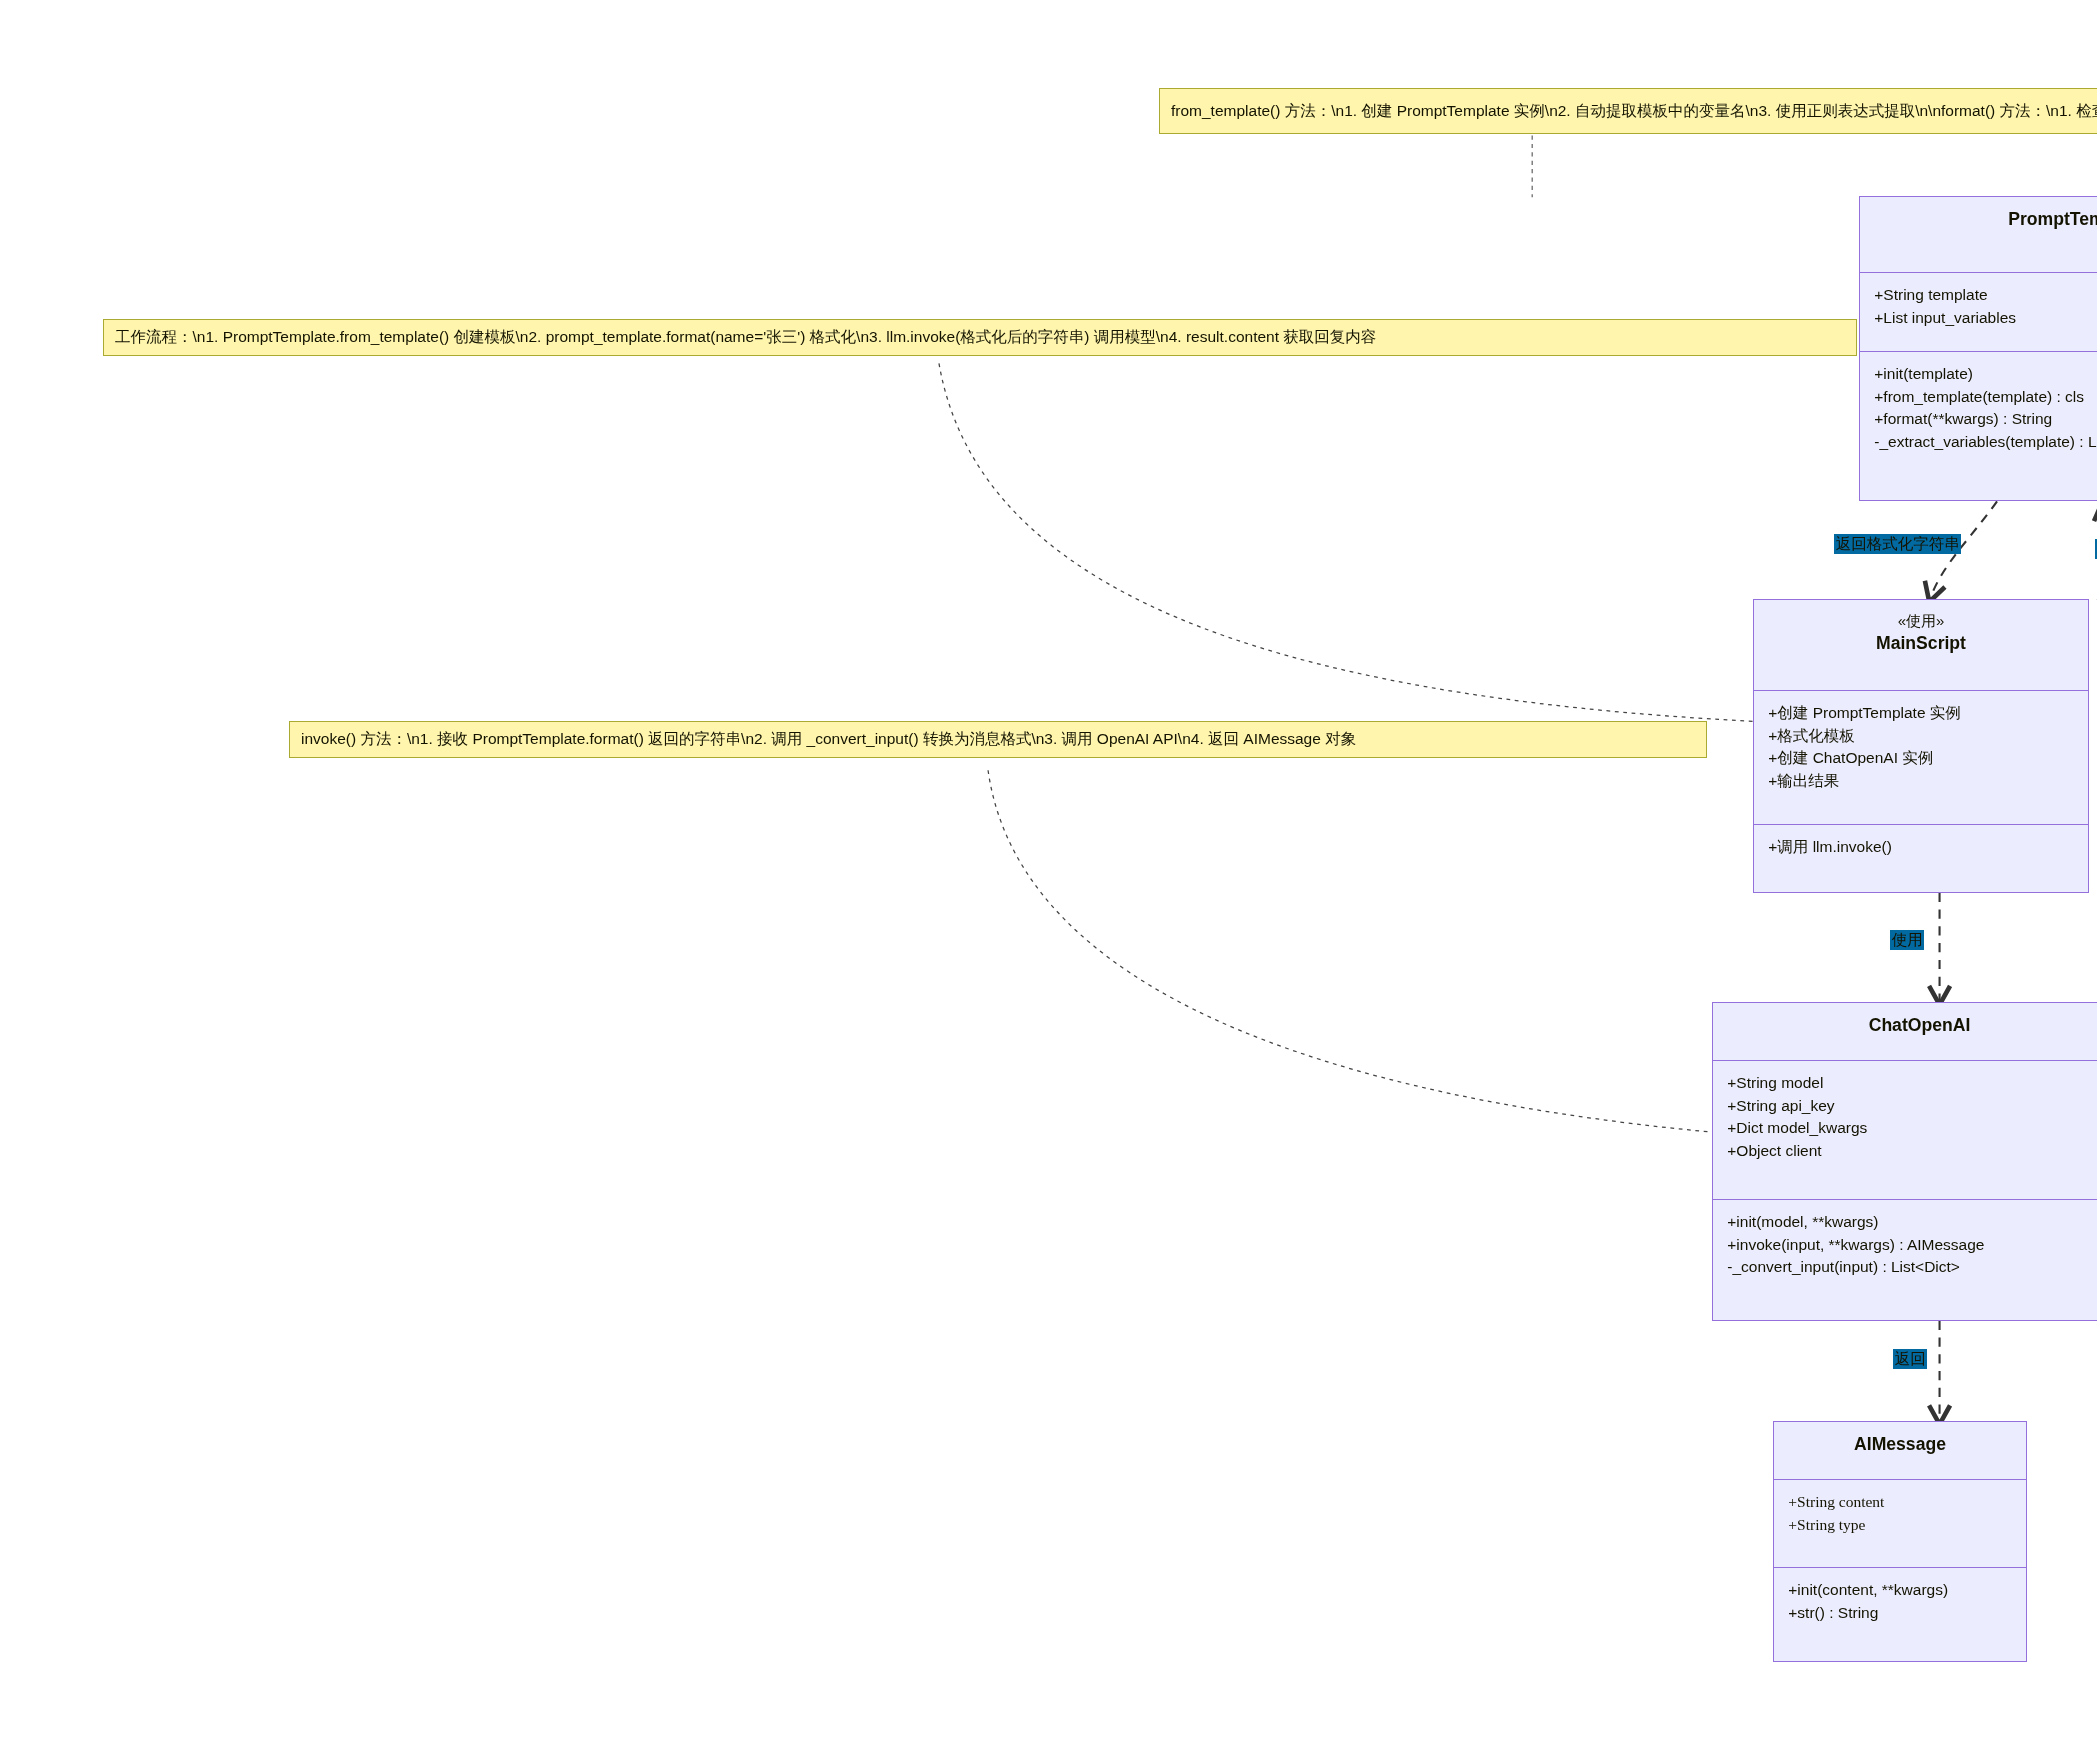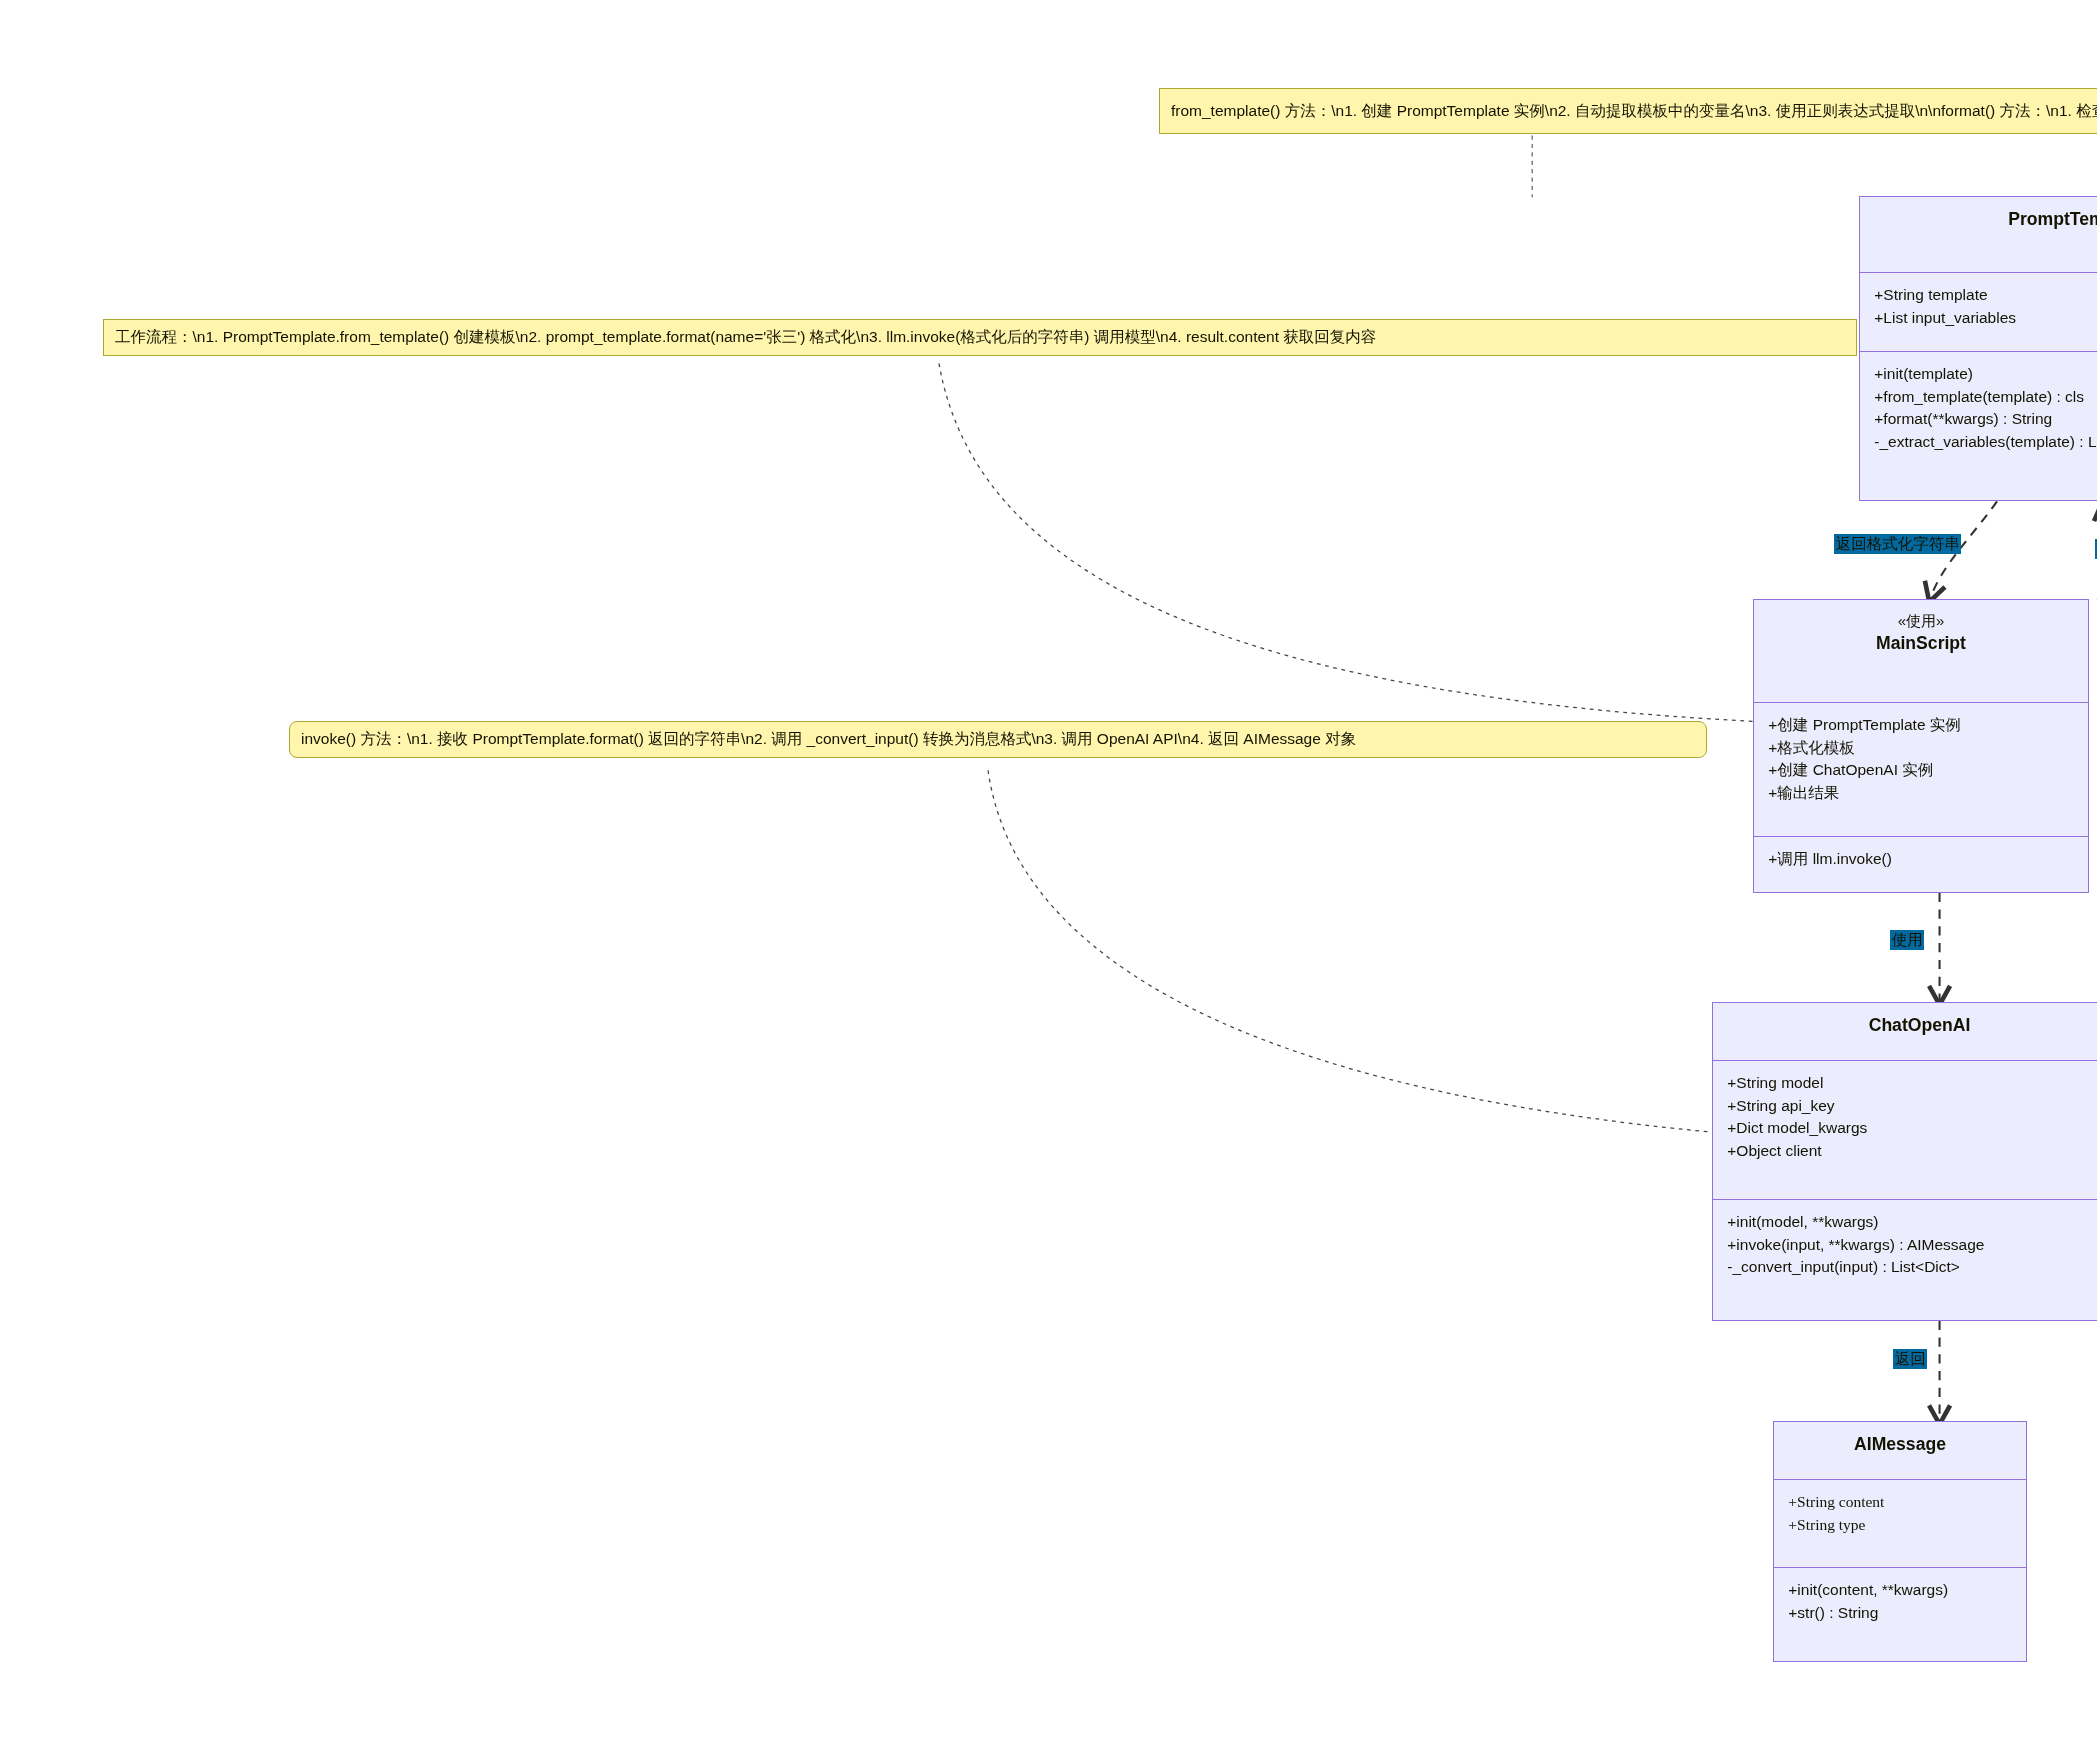--- a/index.html
+++ b/index.html
@@ -122,42 +122,42 @@
   </svg>
 
   <div class="uml-note" style="left:1159px; top:88px; width:1842px; height:46px;">
     <span>from_template() 方法：\n1. 创建 PromptTemplate 实例\n2. 自动提取模板中的变量名\n3. 使用正则表达式提取\n\nformat() 方法：\n1. 检查变量完整性\n2. 使用模板填充变量\n3. 返回格式化后的字符串</span>
   </div>
 
   <div class="uml-note" style="left:83px; top:319px; width:1754px; height:37px;margin-left:20px;">
     <span>工作流程：\n1. PromptTemplate.from_template() 创建模板\n2. prompt_template.format(name='张三') 格式化\n3. llm.invoke(格式化后的字符串) 调用模型\n4. result.content 获取回复内容</span>
   </div>
 
-  <div class="uml-note" style="left:289px; top:721px; width:1418px; height:37px;border-radius:8px;">
+  <div class="uml-note" style="left:289px; top:721px; width:1418px; height:37px;">
     <span>invoke() 方法：\n1. 接收 PromptTemplate.format() 返回的字符串\n2. 调用 _convert_input() 转换为消息格式\n3. 调用 OpenAI API\n4. 返回 AIMessage 对象</span>
   </div>
 
   <div class="uml-class" style="left:1859px; top:196px; width:436px; height:305px;">
     <div class="uml-header" style="height:76px;">
       <div class="uml-name">PromptTemplate</div>
     </div>
     <div class="uml-section" style="height:78px;">
       <div class="uml-row">+String template</div>
       <div class="uml-row">+List input_variables</div>
     </div>
     <div class="uml-section">
       <div class="uml-row"><span>+</span><b>init</b><span>(template)</span></div>
       <div class="uml-row"><span>+</span><span>from_template(template) : cls</span></div>
       <div class="uml-row"><span>+</span><span>format(**kwargs) : String</span></div>
       <div class="uml-row"><span>-</span><span>_extract_variables(template) : List</span></div>
     </div>
   </div>
 
   <div class="uml-class" style="left:1753px; top:599px; width:336px; height:294px;">
-    <div class="uml-header" style="height:103px;">
+    <div class="uml-header" style="height:91px;">
       <div class="uml-stereotype">«使用»</div>
       <div class="uml-name">MainScript</div>
     </div>
     <div class="uml-section" style="height:133px;">
       <div class="uml-row">+创建 PromptTemplate 实例</div>
       <div class="uml-row">+格式化模板</div>
       <div class="uml-row">+创建 ChatOpenAI 实例</div>
       <div class="uml-row">+输出结果</div>
     </div>
     <div class="uml-section">

